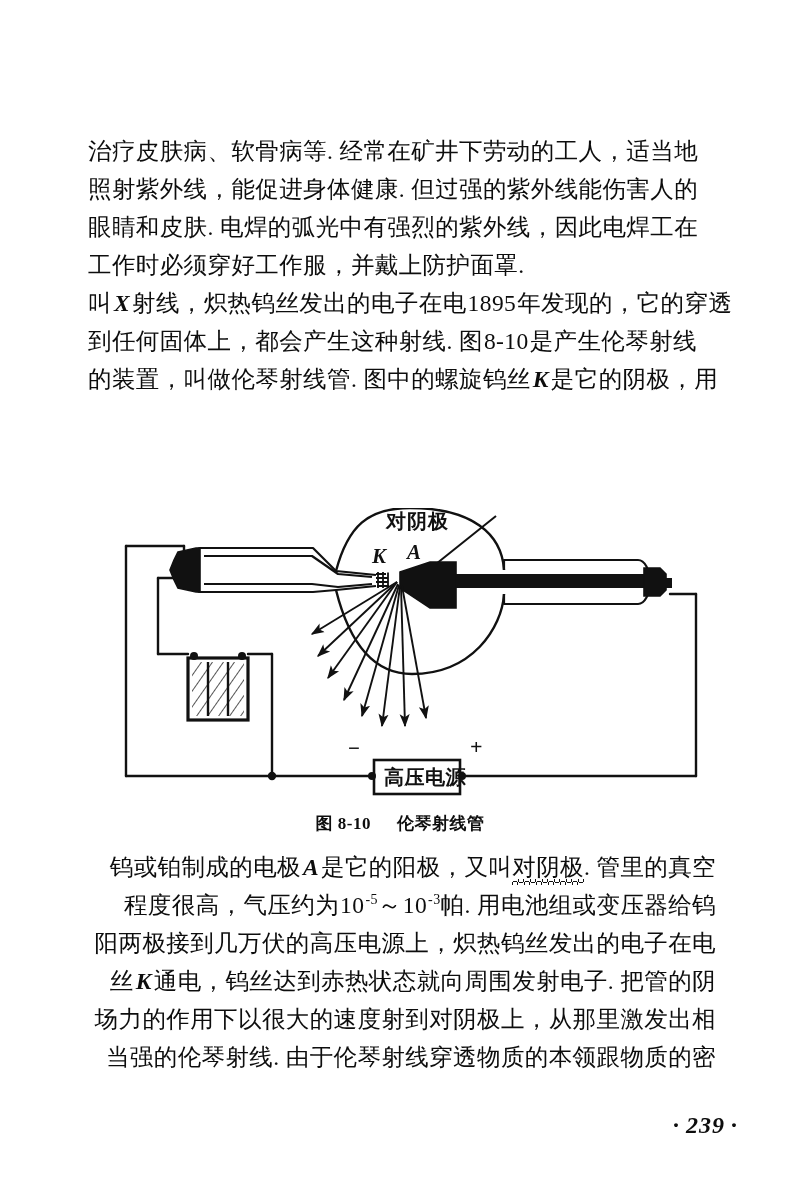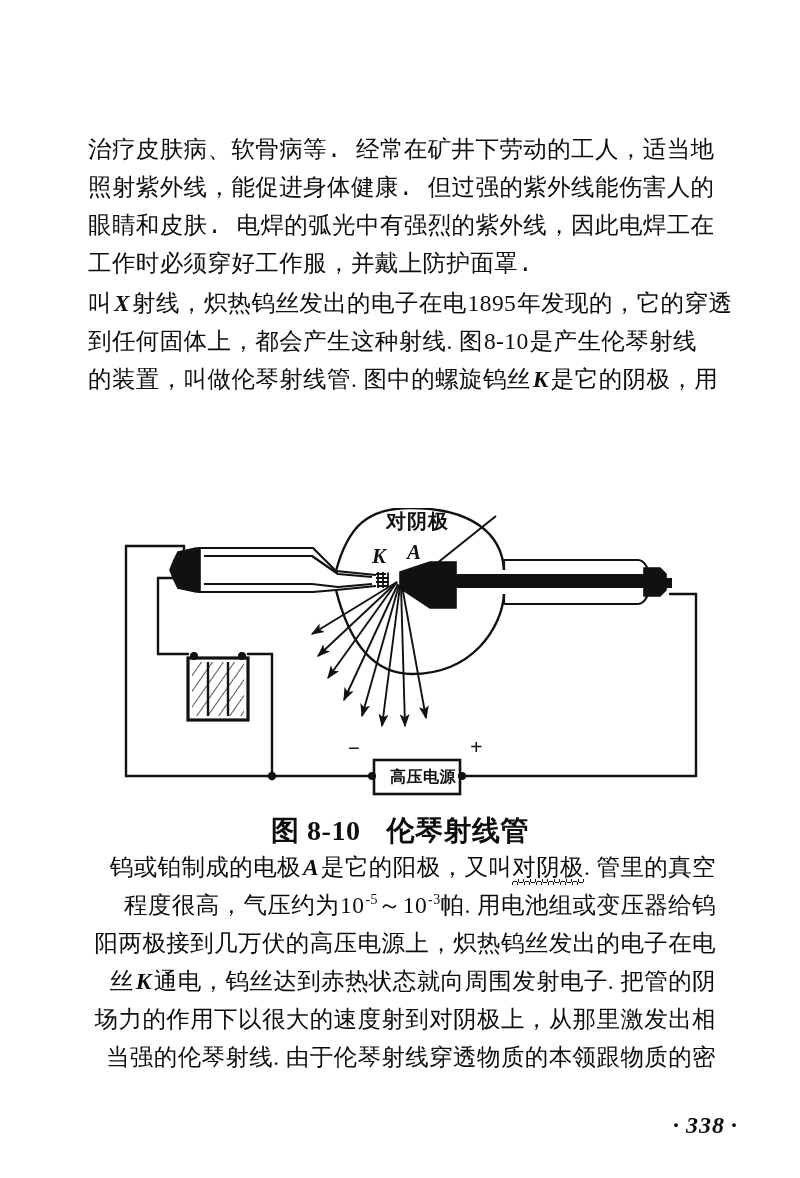--- a/index.html
+++ b/index.html
@@ -86,21 +86,21 @@
     height: 300px;
   }
   .figure svg { display: block; }
 
   .figcaption {
     position: absolute;
     left: 0;
     top: 812px;
     width: 800px;
     text-align: center;
-    font-size: 28px;
+    font-size: 17px;
     font-weight: bold;
     letter-spacing: 0.5px;
     color: #0d0d0d;
   }
   .figcaption .gap { display: inline-block; width: 26px; }
 
   
   .folio {
     position: absolute;
     right: 56px;
@@ -111,21 +111,21 @@
     letter-spacing: 1px;
     color: #0d0d0d;
   }
   .folio .dot { font-style: normal; padding: 0 5px; }
 </style>
 </head>
 <body>
 
 <div class="page">
 
-  <div class="textblock" style="top:132px;font-family:Liberation Mono, monospace;">
+  <div class="textblock" style="top:132px;">
     <div class="line">治疗皮肤病、软骨病等. 经常在矿井下劳动的工人，适当地</div>
     <div class="line">照射紫外线，能促进身体健康. 但过强的紫外线能伤害人的</div>
     <div class="line">眼睛和皮肤. 电焊的弧光中有强烈的紫外线，因此电焊工在</div>
     <div class="line">工作时必须穿好工作服，并戴上防护面罩.</div>
   </div>
 
   <div class="textblock" style="top:284px;">
     <div class="line">
       <span>叫</span><span class="ital">X</span><span>射线，炽热钨丝发出的电子在电</span><span class="num">1895</span><span>年发现的，它的穿透</span>
     </div>
@@ -233,21 +233,21 @@
 
       <line x1="336" y1="56" x2="396" y2="8" stroke="#111" stroke-width="2"></line>
     </svg>
 
     <div style="position:absolute; left:286px; top:0px; font-size:20px; font-weight:bold; letter-spacing:1px;">对阴极</div>
 
     <div style="position:absolute; left:272px; top:36px; font-size:21px; font-style:italic; font-weight:bold;">K</div>
 
     <div style="position:absolute; left:307px; top:32px; font-size:21px; font-style:italic; font-weight:bold;">A</div>
 
-    <div style="position:absolute; left:280px; top:252px; width:86px; text-align:center; line-height:34px; font-size:16px; font-weight:bold; letter-spacing:0.5px;">高压电源</div>
+    <div style="position:absolute; left:280px; top:252px; width:86px; text-align:right; line-height:34px; font-size:20px; font-weight:bold; letter-spacing:0.5px;">高压电源</div>
 
     <div style="position:absolute; left:248px; top:228px; font-size:21px; font-weight:bold;">−</div>
 
     <div style="position:absolute; left:370px; top:226px; font-size:22px; font-weight:bold;">+</div>
   </div>
 
   <div class="figcaption">
     <span>图 8-10</span><span class="gap"></span><span>伦琴射线管</span>
   </div>
 
@@ -260,16 +260,16 @@
     </div>
     <div class="line">阳两极接到几万伏的高压电源上，炽热钨丝发出的电子在电</div>
     <div class="line">
       <span>丝</span><span class="ital">K</span><span>通电，钨丝达到赤热状态就向周围发射电子. 把管的阴</span>
     </div>
     <div class="line">场力的作用下以很大的速度射到对阴极上，从那里激发出相</div>
     <div class="line">当强的伦琴射线. 由于伦琴射线穿透物质的本领跟物质的密</div>
   </div>
 
   <div class="folio">
-    <span class="dot">·</span><span>338</span><span class="dot">·</span>
+    <span class="dot">·</span><span>239</span><span class="dot">·</span>
   </div>
 
 </div>
 
 </body></html>

